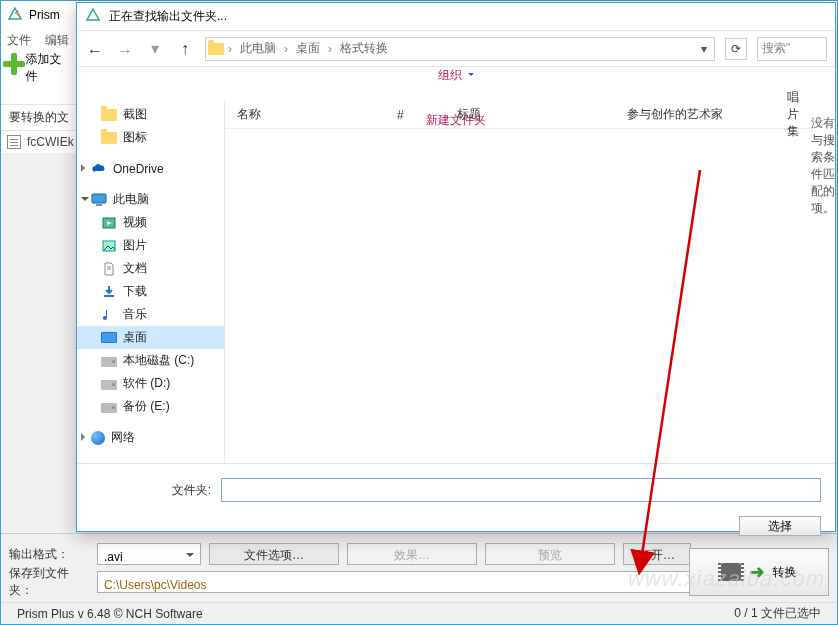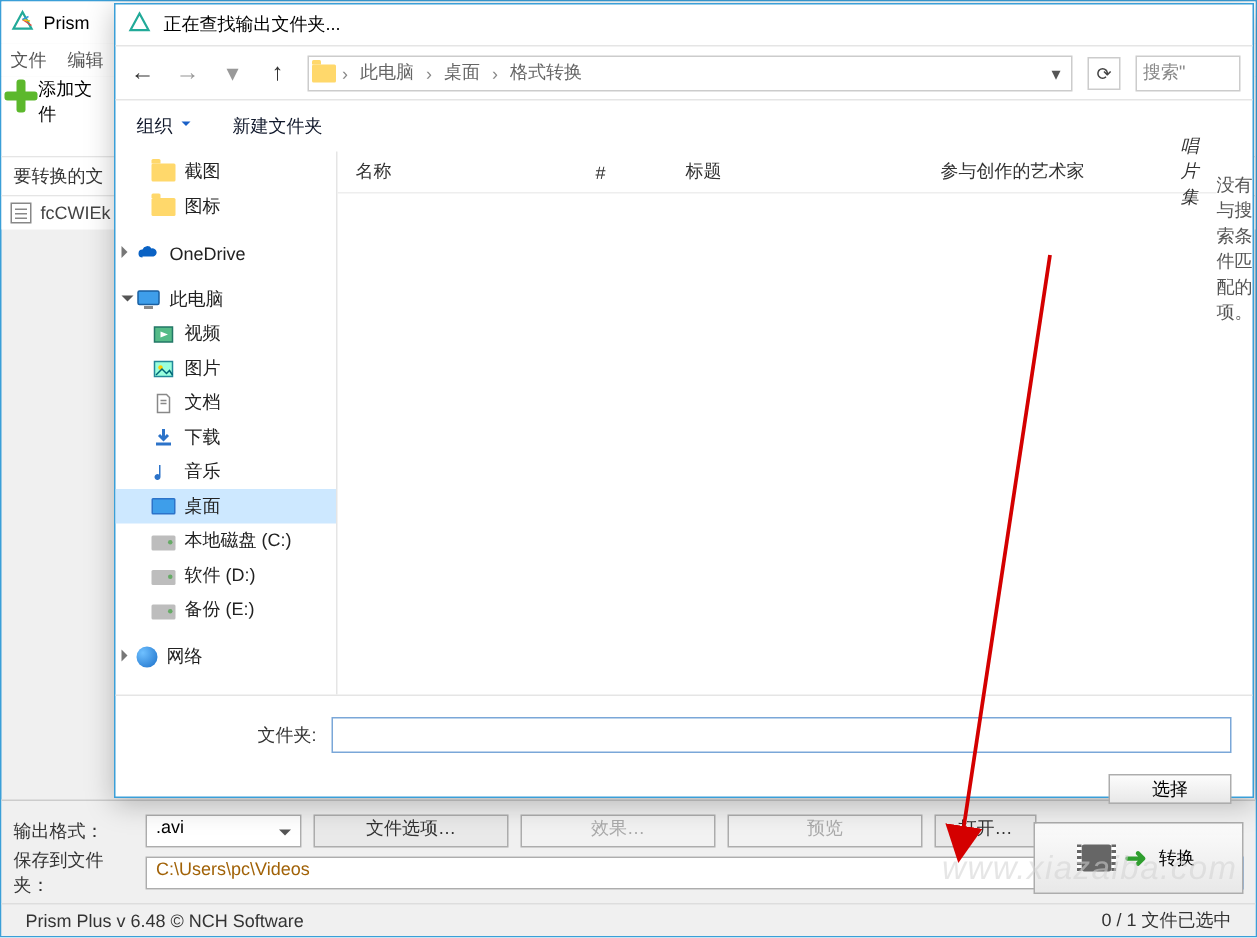--- a/index.html
+++ b/index.html
@@ -18,21 +18,21 @@
 .plus-icon::after { top: 10px; left: 2px; height: 6px; width: 22px; }
 .col-header { height: 26px; background: #fff; border-bottom: 1px solid #e5e5e5; padding: 4px 8px; color: #333; }
 .file-row { height: 22px; display: flex; align-items: center; gap: 6px; padding: 0 6px; background: #fff; color: #444; }
 .file-row .doc-icon { width: 14px; height: 14px; background:#fff; border:1px solid #888; position:relative; }
 .file-row .doc-icon::after { content:""; position:absolute; left:2px; top:3px; right:2px; height:1px; background:#888; box-shadow:0 3px 0 #888, 0 6px 0 #888; }
 
 
 .bottom-panel { position: absolute; left: 0; bottom: 22px; width: 100%; background: #f0f0f0; border-top: 1px solid #ccc; padding: 6px 8px; }
 .brow { display: flex; align-items: center; gap: 8px; height: 28px; }
 .lbl { width: 80px; color: #333; }
-.combo, .btn, .pathbox { height: 22px; border: 1px solid #adadad; background: #e9e9e9; display: inline-flex; align-items: flex-start; justify-content: center; }
+.combo, .btn, .pathbox { height: 22px; border: 1px solid #adadad; background: #e9e9e9; display: inline-flex; align-items: flex-end; justify-content: center; }
 .combo { width: 104px; background: #fff; justify-content: flex-start; padding: 0 6px; position: relative; }
 .combo::after { content:""; position:absolute; right:6px; top:9px; border:4px solid transparent; border-top-color:#555; }
 .btn { width: 130px; color: #333; cursor: default; }
 .btn.disabled { color: #aaa; background: #f2f2f2; }
 .btn.small { width: 68px; }
 .pathbox { flex: 1; background: #fff; justify-content: flex-start; padding: 0 6px; color: #a16207; }
 .convert-btn { position: absolute; right: 8px; bottom: 28px; width: 140px; height: 48px; border: 1px solid #adadad; background: linear-gradient(#fcfcfc,#e8e8e8); display: flex; align-items: center; justify-content: center; gap: 8px; font-size: 14px; }
 .convert-btn .film { width:20px; height:18px; background:#666; border-radius:2px; position:relative; }
 .convert-btn .film::before,.convert-btn .film::after{ content:""; position:absolute; top:0; bottom:0; width:3px; background:repeating-linear-gradient(#666 0 2px,#fff 2px 4px); }
 .convert-btn .film::before{left:-3px;} .convert-btn .film::after{right:-3px;}
@@ -47,21 +47,21 @@
 .nav-arrow.active { color:#333; }
 .addressbar { flex:1; height:24px; border:1px solid #ccc; display:flex; align-items:center; padding:0 2px; gap:4px; }
 .crumb { display:flex; align-items:center; gap:4px; padding:0 4px; }
 .crumb-sep { color:#888; }
 .folder-icon-sm { width:16px; height:12px; background:#ffd86b; border-radius:1px; position:relative; }
 .folder-icon-sm::before { content:""; position:absolute; top:-3px; left:0; width:6px; height:3px; background:#ffd86b; border-radius:1px 1px 0 0; }
 .addr-end { margin-left:auto; display:flex; align-items:center; gap:2px; }
 .addr-drop { width:16px; text-align:center; color:#555; }
 .refresh { width:22px; height:22px; border:1px solid #ccc; display:flex; align-items:center; justify-content:center; color:#444; }
 .searchbox { width:70px; height:24px; border:1px solid #ccc; padding:0 4px; color:#888; display:flex; align-items:center; overflow:hidden; }
-.dlg-toolbar { height:34px; display:flex; align-items:center; padding:0 14px; gap:28px; color:#0f172a; }
+.dlg-toolbar { height:34px; display:flex; align-items:center; padding:0 14px; gap:28px; color:#be185d;flex-direction:column; }
 .dlg-toolbar .tdrop::after { content:""; display:inline-block; margin-left:6px; border:3px solid transparent; border-top-color:#1a60c7; vertical-align:middle; }
 .dlg-body { display:flex; height:362px; }
 .tree { width:150px; border-right:1px solid #e5e5e5; overflow:hidden; padding:2px 0; }
 .tree-item { height:23px; display:flex; align-items:center; gap:6px; padding:0 4px 0 24px; color:#222; position:relative; white-space:nowrap; }
 .tree-item.top { padding-left:14px; font-weight:400; }
 .tree-item.exp::before { content:""; position:absolute; left:4px; top:9px; border:4px solid transparent; border-top-color:#555; }
 .tree-item.col::before { content:""; position:absolute; left:4px; top:7px; border:4px solid transparent; border-left-color:#777; }
 .tree-item.sel { background:#cde8ff; }
 .ico { width:16px; height:16px; display:inline-flex; align-items:center; justify-content:center; }
 .ico.folder { width:16px; height:12px; background:#ffd86b; border-radius:1px; position:relative; }
@@ -71,21 +71,21 @@
 .ico.drive::after { content:""; position:absolute; right:2px; top:3px; width:3px; height:3px; background:#6a6; border-radius:50%; }
 .ico.monitor { width:16px; height:11px; border:1px solid #2c73c9; background:#3e9eea; border-radius:1px; }
 .ico.net { width:14px; height:14px; background:radial-gradient(circle at 30% 30%, #6fc0ff, #1a6fc9); border-radius:50%; }
 .list { flex:1; display:flex; flex-direction:row; }
 .list-head { height:28px; display:flex; align-items:center; padding:0 12px; gap:0; color:#333; border-bottom:1px solid #eee; }
 .list-head span { display:inline-block; }
 .lh-name { width:160px; }
 .lh-num { width:60px; }
 .lh-title { width:170px; }
 .lh-artist { width:160px; }
-.lh-album { flex:1;font-style:italic; }
+.lh-album { flex:1; }
 .empty-msg { text-align:center; color:#555; margin-top:14px; }
 .dlg-bottom { border-top:1px solid #e5e5e5; padding:14px 14px 12px; }
 .folder-row { display:flex; align-items:center; gap:10px; }
 .folder-row label { width:120px; text-align:right; color:#333; }
 .folder-row input { flex:1; height:24px; border:1px solid #7aa7d8; padding:0 6px; outline:none; }
 .dlg-buttons { display:flex; justify-content:flex-end; margin-top:14px; }
 .dlg-buttons .dbtn { width:82px; height:20px; border:1px solid #adadad; background:linear-gradient(#fcfcfc,#e8e8e8); display:flex; align-items:center; justify-content:center; }
 
 
 .red-arrow { position:absolute; pointer-events:none; }

